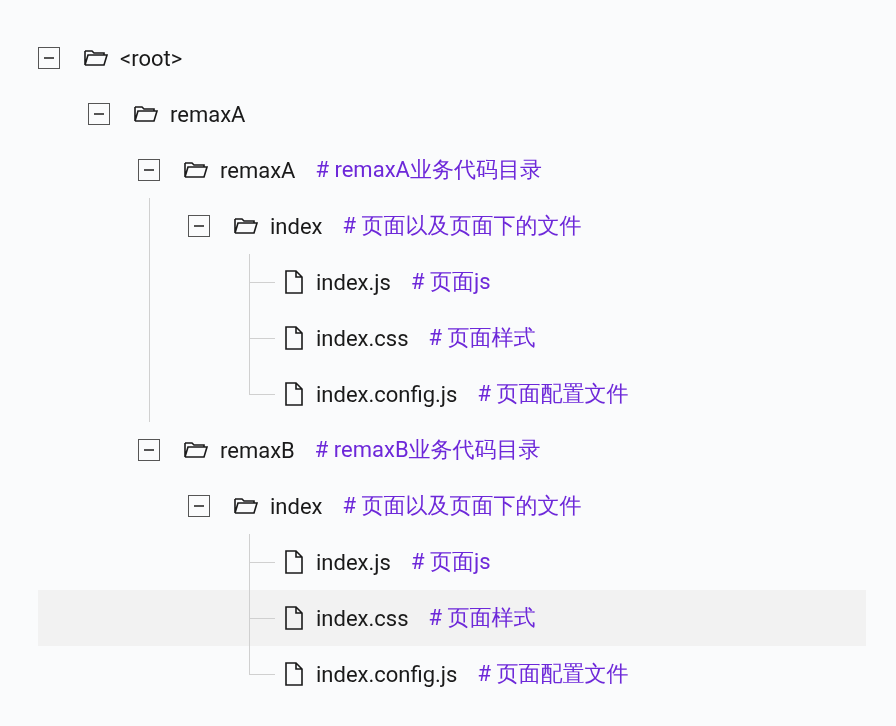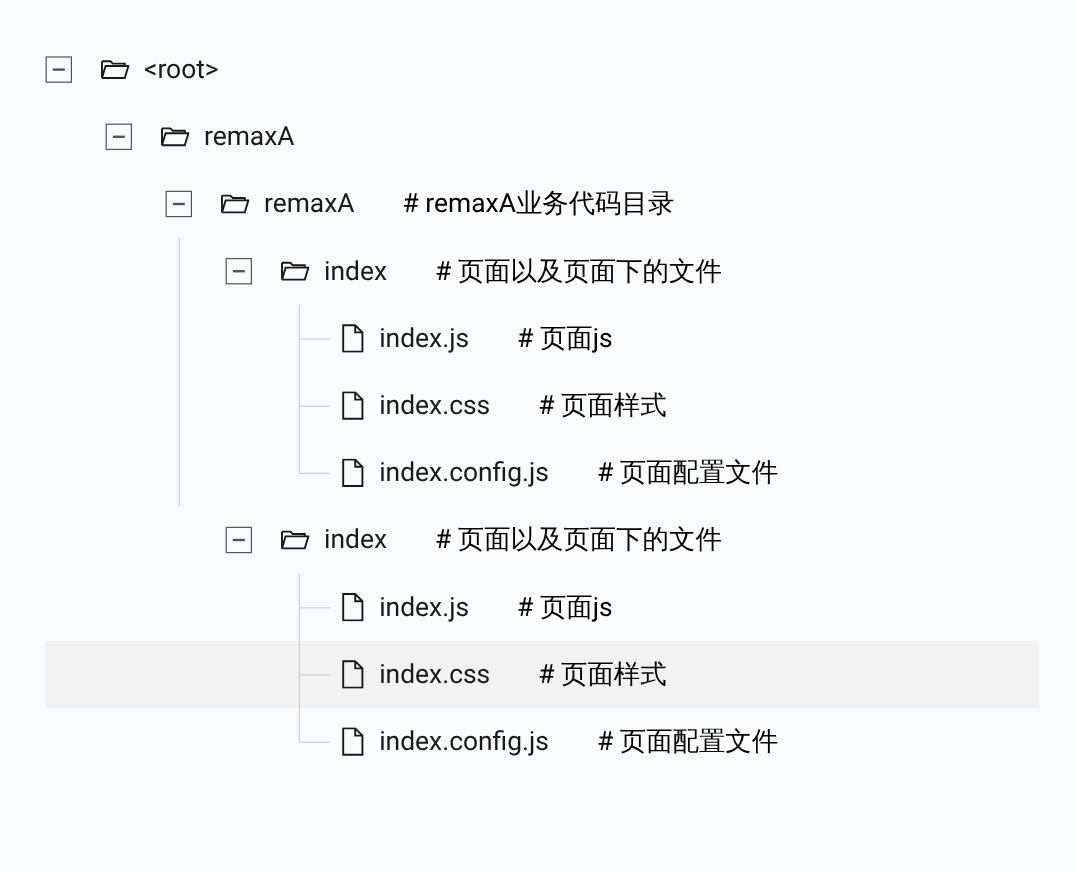--- a/index.html
+++ b/index.html
@@ -68,22 +68,22 @@
       display: inline-flex;
       margin-right: 12px;
       flex-shrink: 0;
     }
     .label {
       color: #1a1a1a;
       font-weight: 450;
       white-space: nowrap;
     }
     .comment {
-      color: #000000;
-      margin-left: 40px;
+      color: #6d28d9;
+      margin-left: 20px;
       font-weight: 400;
       white-space: nowrap;
     }
     
     .guides {
       position: absolute;
       left: 0;
       top: 0;
       bottom: 0;
       pointer-events: none;
@@ -207,20 +207,31 @@
     <span class="switcher-leaf"></span>
     <span class="file-icon">
       <svg viewBox="0 0 20 24" fill="none" stroke="#1a1a1a" stroke-width="1.6">
           <path d="M2 1 L12 1 L18 7 L18 23 L2 23 Z M12 1 L12 7 L18 7"></path>
         </svg>
     </span>
     <span class="label">index.config.js</span>
     <span class="comment"># 页面配置文件</span>
   </div>
 
+  <div class="row">
+    <span class="indent indent-2"></span>
+    <span class="switcher"></span>
+    <span class="folder-icon">
+      <svg viewBox="0 0 24 20" fill="none" stroke="#1a1a1a" stroke-width="1.6">
+          <path d="M1 3 L1 17 L4 7 L23 7 L20 17 L1 17 M1 3 L8 3 L10 5 L20 5 L20 7"></path>
+        </svg>
+    </span>
+    <span class="label">remaxB</span>
+    <span class="comment"># remaxB业务代码目录</span>
+  </div>
 
   <div class="row">
     <span class="indent indent-3"></span>
     <span class="switcher"></span>
     <span class="folder-icon">
       <svg viewBox="0 0 24 20" fill="none" stroke="#1a1a1a" stroke-width="1.6">
           <path d="M1 3 L1 17 L4 7 L23 7 L20 17 L1 17 M1 3 L8 3 L10 5 L20 5 L20 7"></path>
         </svg>
     </span>
     <span class="label">index</span>

